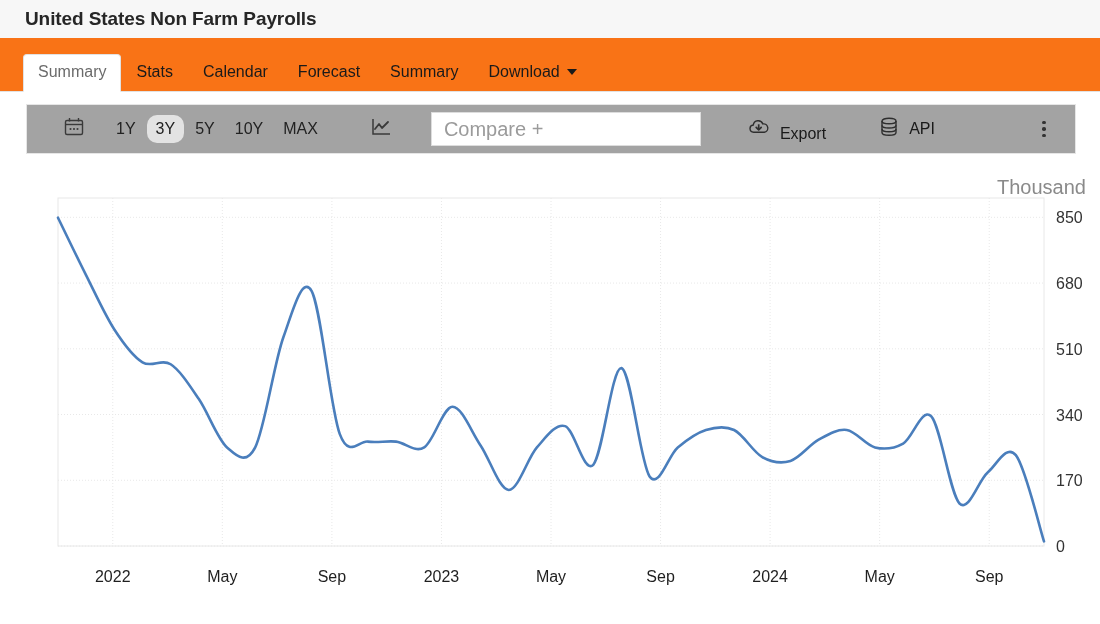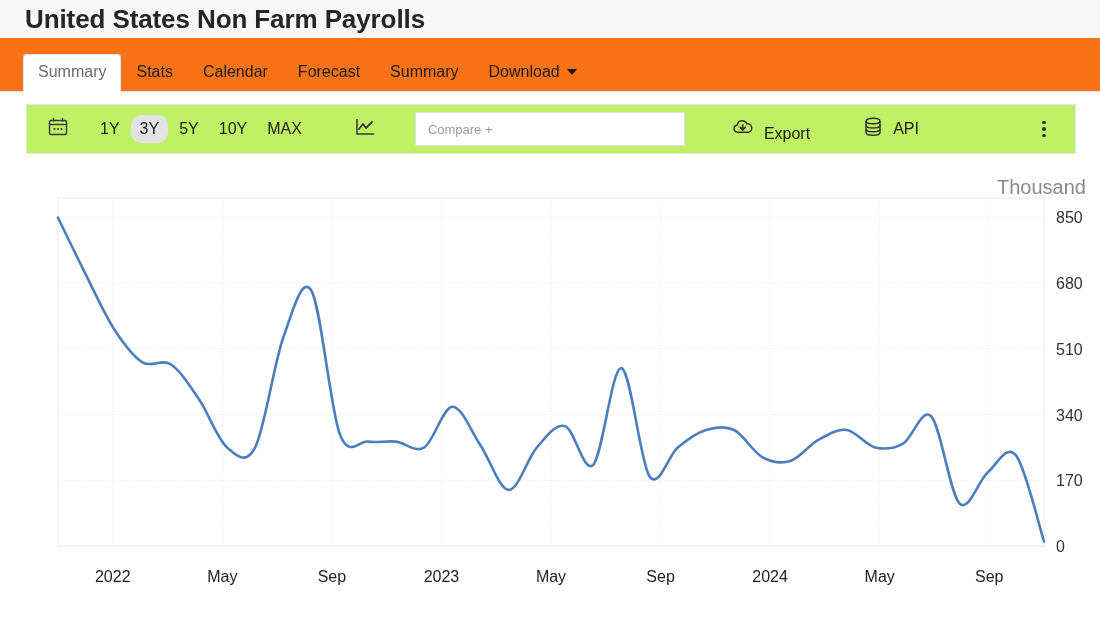--- a/index.html
+++ b/index.html
@@ -24,21 +24,21 @@
   .titlebar {
     height: 38px;
     background: #f7f7f7;
     display: flex;
     align-items: center;
     padding-left: 25px;
     box-sizing: border-box;
   }
   .titlebar h1 {
     margin: 0;
-    font-size: 26px;
+    font-size: 19px;
     font-weight: bold;
     color: #262626;
     letter-spacing: -0.1px;
   }
 
   
   .tabstrip {
     height: 54px;
     background: #f97316;
     display: flex;
@@ -78,26 +78,26 @@
     position: relative;
     top: -1px;
   }
 
   
   .toolbar-wrap {
     padding: 12px 24px 0 26px;
   }
   .toolbar {
     height: 50px;
-    background: #bef264;
+    background: #a3a3a3;
     border: 1px solid #e6e6e6;
     display: flex;
     align-items: center;
     box-sizing: border-box;
-    padding: 0 12px 0 0;
+    padding: 0 12px 0 16px;
   }
   .tb-cell {
     display: flex;
     align-items: center;
     justify-content: center;
   }
   .cal-btn { width: 62px; }
   .ranges {
     display: flex;
     align-items: center;
@@ -123,21 +123,21 @@
   }
   .compare {
     width: 270px;
     height: 34px;
     background: #ffffff;
     border: 1px solid #dddddd;
     display: flex;
     align-items: center;
     padding-left: 12px;
     box-sizing: border-box;
-    font-size: 13px;
+    font-size: 20px;
     color: #9b9b9b;
     cursor: text;
   }
   .tb-action {
     display: flex;
     align-items: center;
     gap: 9px;
     font-size: 16px;
     color: #1a1a1a;
     cursor: pointer;

